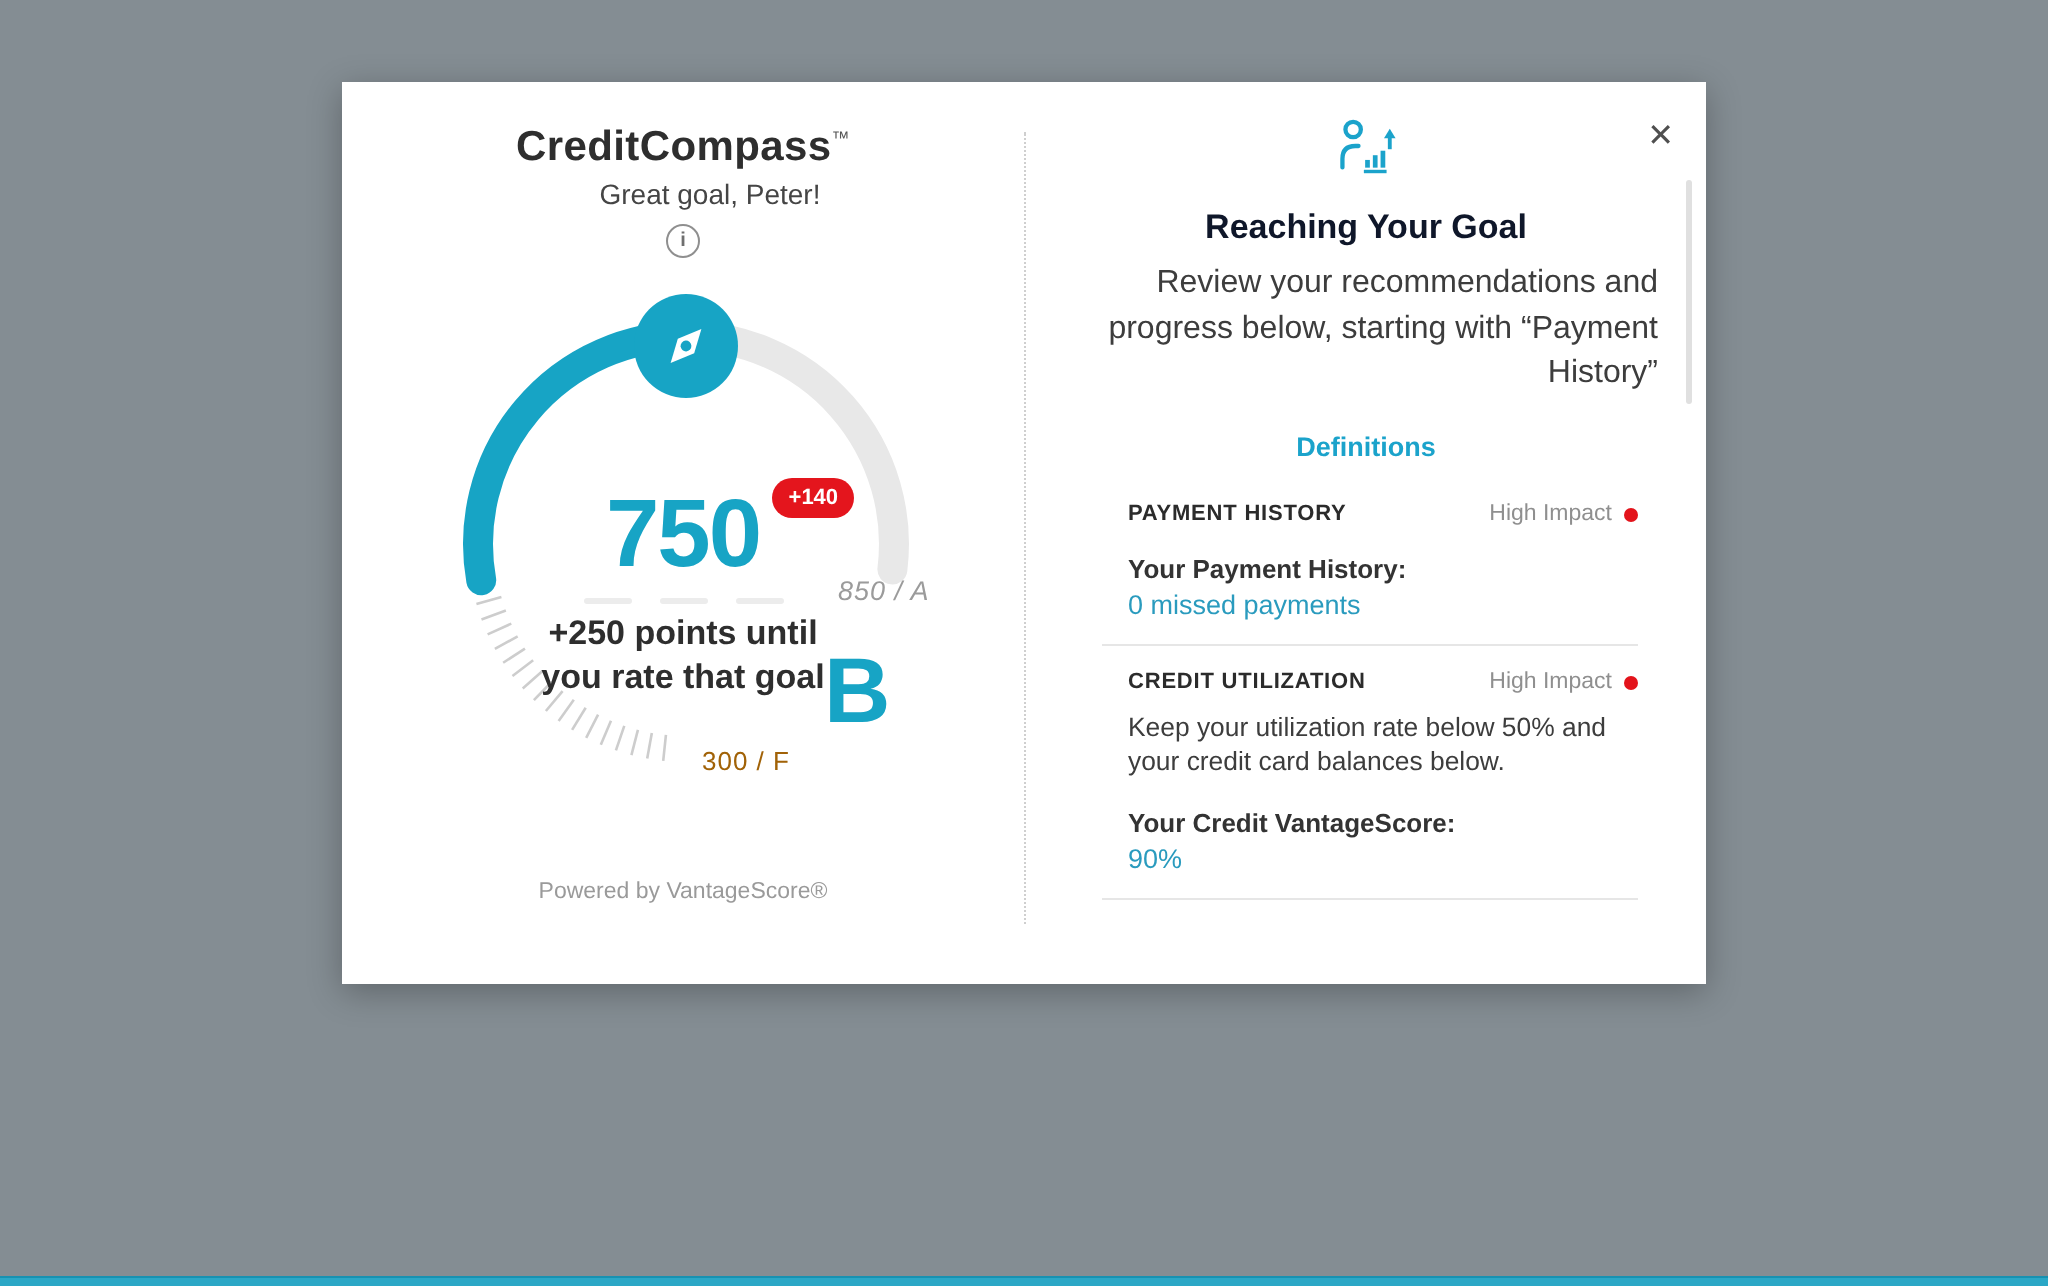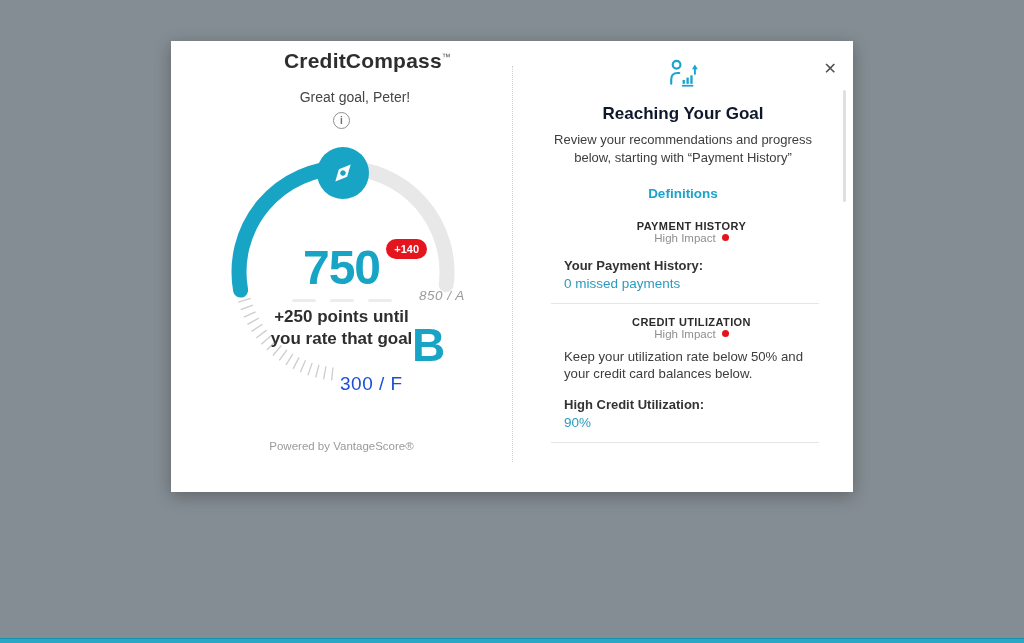--- a/index.html
+++ b/index.html
@@ -10,47 +10,47 @@
     position:relative;
     overflow:hidden;
   }
   .bottom-bar{position:absolute;left:0;bottom:0;width:1024px;height:5px;background:#2BA7C6;border-top:1px solid #1791B1;}
   .modal{position:absolute;left:171px;top:41px;width:682px;height:451px;background:#ffffff;box-shadow:0 4px 16px rgba(0,0,0,0.28);}
   .left-panel{position:absolute;left:0;top:0;width:341px;height:100%;}
   .divider-v{position:absolute;left:341px;top:25px;bottom:30px;width:0;border-left:1px dotted #CFCFCF;}
   .right-panel{position:absolute;left:342px;top:0;width:340px;height:100%;}
 
   
-  .cc-title{position:absolute;top:8px;width:100%;text-align:center;font-size:21px;font-weight:700;color:#2E2E2E;letter-spacing:0.2px;margin-left:26px;}
+  .cc-title{position:absolute;top:21px;width:100%;text-align:center;font-size:21px;font-weight:700;color:#2E2E2E;letter-spacing:0.2px;}
   .cc-title sup{font-size:9px;font-weight:400;color:#555;}
   .cc-sub{position:absolute;top:48px;width:100%;text-align:center;font-size:14px;color:#454545;padding-left:27px;}
   .info{position:absolute;top:71px;left:162px;width:17px;height:17px;border:1.5px solid #8F8F8F;border-radius:50%;color:#6F6F6F;font-size:10px;font-weight:700;display:flex;align-items:center;justify-content:center;cursor:pointer;}
   .gauge-svg{position:absolute;left:22px;top:99px;}
   .score-wrap{position:absolute;top:203px;width:100%;text-align:center;}
   .score-row{position:relative;display:inline-block;line-height:1;}
   .score{font-size:48px;font-weight:700;color:#17A4C5;letter-spacing:-1px;}
   .badge{position:absolute;top:-5px;right:-47px;background:#E4151D;color:#fff;font-size:11px;font-weight:700;padding:3px 8px;border-radius:11px;line-height:1.3;}
   .dashes{display:flex;justify-content:center;gap:14px;margin-top:7px;}
   .dash{width:24px;height:3px;background:#ECECEC;border-radius:2px;}
   .goal-text{margin-top:4px;font-size:17px;font-weight:700;color:#2E2E2E;line-height:1.3;}
   .max-label{position:absolute;left:248px;top:247px;font-size:13.5px;color:#9B9B9B;letter-spacing:0.5px;font-style:italic;}
   .grade{position:absolute;left:241px;top:281px;font-size:46px;font-weight:700;color:#17A4C5;line-height:1;}
-  .min-label{position:absolute;left:169px;top:332px;font-size:19px;color:#1d4ed8;letter-spacing:0.5px;}
+  .min-label{position:absolute;left:180px;top:332px;font-size:13px;color:#a16207;letter-spacing:0.5px;}
   .powered{position:absolute;top:399px;width:100%;text-align:center;font-size:11.5px;color:#9A9A9A;}
 
   
   .close-btn{position:absolute;top:20px;right:16px;font-size:16px;color:#4F4F4F;cursor:pointer;line-height:1;background:none;border:none;font-family:inherit;}
   .scrollbar{position:absolute;right:7px;top:49px;width:3px;height:112px;background:#E0E0E0;border-radius:2px;cursor:pointer;}
   .rp-icon{display:block;margin:18px auto 0;}
   .rp-title{margin-top:17px;text-align:center;font-size:17px;font-weight:700;color:#0f172a;}
-  .rp-desc{margin:7px auto 16px;width:292px;text-align:center;font-size:13px;color:#3D3D3D;line-height:1.42;}
+  .rp-desc{margin:7px auto 16px;width:292px;text-align:right;font-size:16px;color:#3D3D3D;line-height:1.42;}
   .rp-def{margin-top:13px;text-align:center;}
   .rp-def a{color:#1BA3CB;font-size:13.5px;font-weight:700;text-decoration:none;cursor:pointer;}
   .section{margin:18px 0 0 38px;width:268px;padding-left:13px;}
-  .sec-head{display:flex;justify-content:space-between;align-items:center;flex-direction:column;}
+  .sec-head{display:flex;justify-content:space-between;}
   .sec-title{font-size:11px;font-weight:700;color:#2B2B2B;letter-spacing:0.4px;}
   .impact{display:flex;align-items:center;gap:6px;font-size:11.5px;color:#8F8F8F;}
   .impact-dot{width:7px;height:7px;border-radius:50%;background:#E3131B;}
   .sec-body{margin-top:9px;font-size:13.2px;color:#3D3D3D;line-height:1.28;}
   .stat-label{margin-top:14px;font-size:13px;font-weight:700;color:#333333;}
   .stat-value{margin-top:3px;font-size:13.5px;color:#2A9BBE;cursor:pointer;}
   .sec-divider{width:268px;margin:12px 0 8px 38px;border-top:1px solid #E6E6E6;}
 </style>
 </head>
 <body>
@@ -148,21 +148,21 @@
 
     <div class="section" style="margin-top:12px;">
       <div class="sec-head">
         <span class="sec-title">CREDIT UTILIZATION</span>
         <span class="impact">
           <span>High Impact</span>
           <span class="impact-dot"></span>
         </span>
       </div>
       <div class="sec-body">Keep your utilization rate below 50% and your credit card balances below.</div>
-      <div class="stat-label">High Credit Utilization:</div>
+      <div class="stat-label">Your Credit VantageScore:</div>
       <div class="stat-value">90%</div>
     </div>
 
     <div class="sec-divider"></div>
   </div>
 
   <button class="close-btn">✕</button>
   <div class="scrollbar"></div>
 </div>
 

